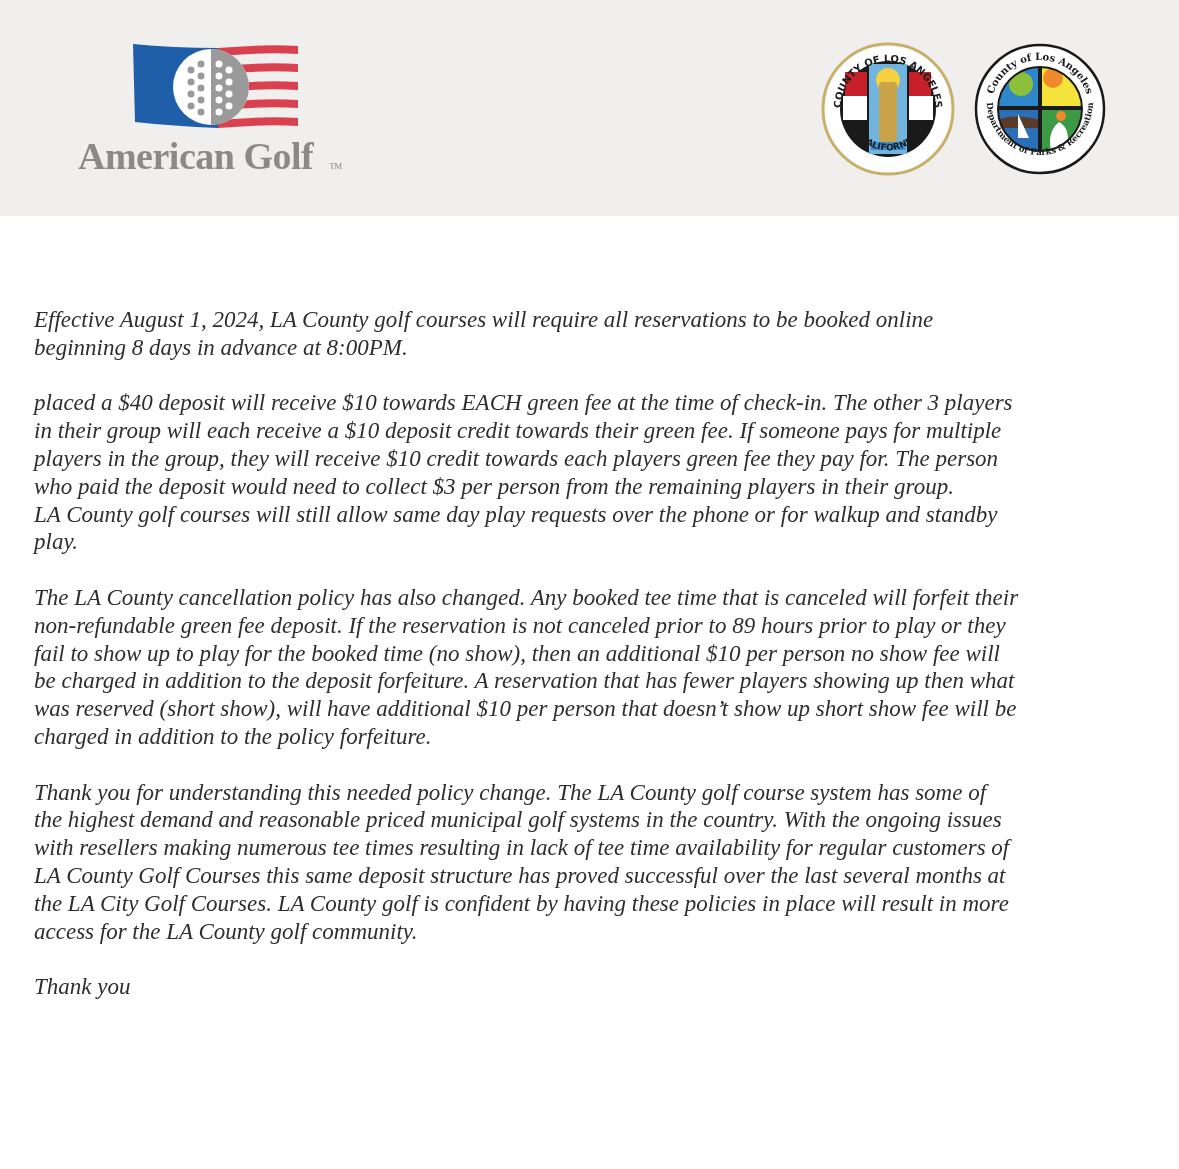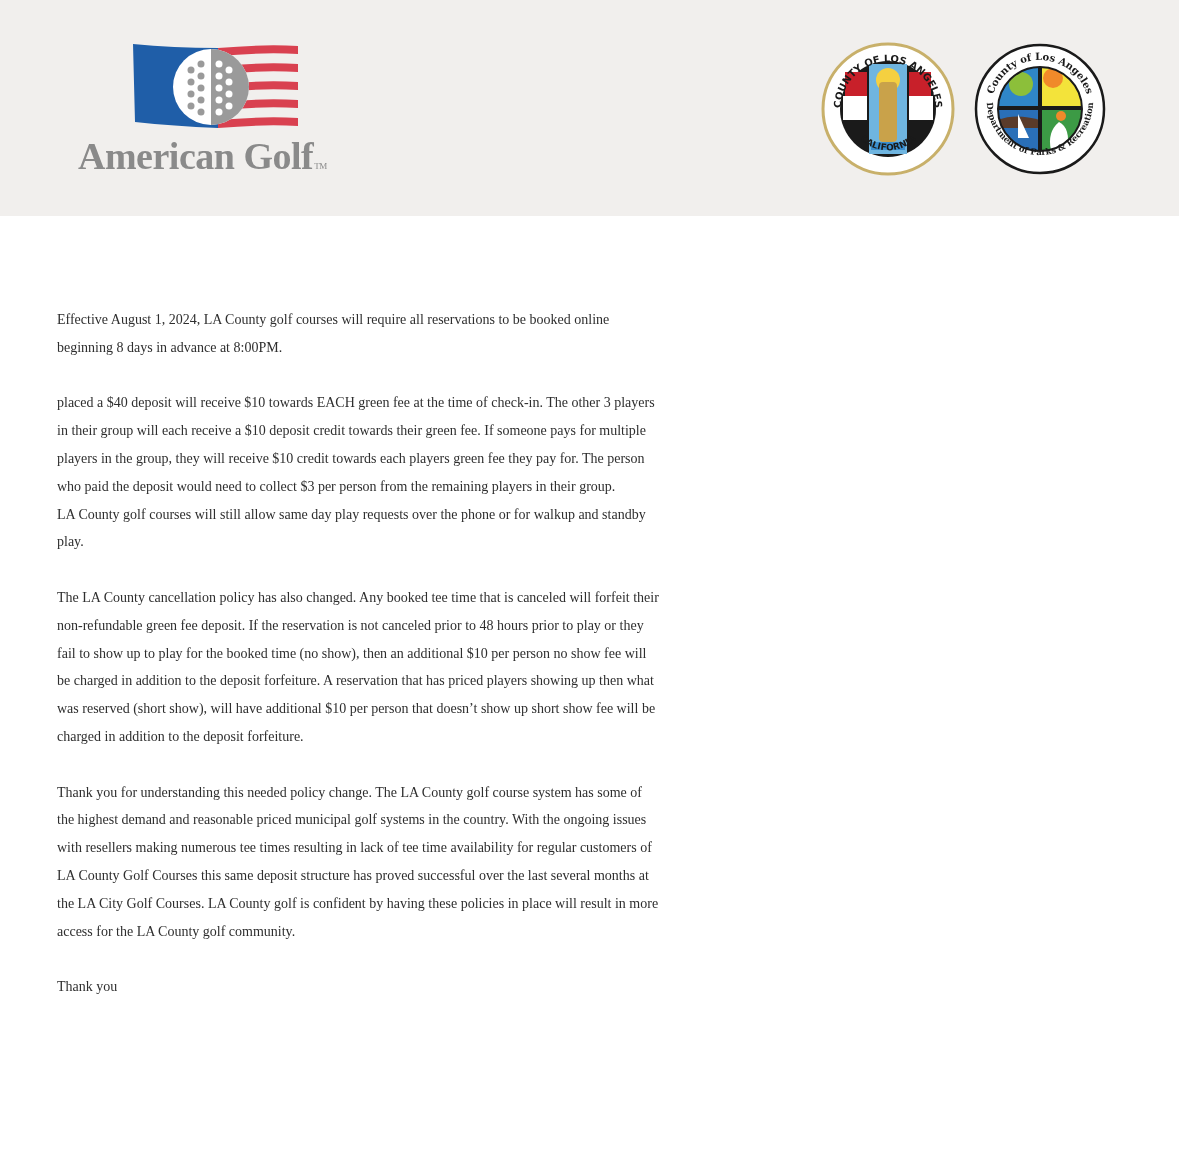--- a/index.html
+++ b/index.html
@@ -27,30 +27,31 @@
   .ag-word {
     position: absolute;
     left: 0; top: 92px;
     font-family: "Liberation Serif", "DejaVu Serif", serif;
     font-weight: bold;
     font-size: 38px;
     color: #8a8a8a;
     letter-spacing: -0.5px;
     white-space: nowrap;
   }
-  .ag-tm { font-size: 9px; font-weight: normal; vertical-align: baseline; margin-left: 1px; }
+  .ag-tm { font-size: 9px; font-weight: normal; vertical-align: baseline; margin-left: 16px; }
   .seal { position: absolute; width: 134px; height: 134px; }
   .seal-county { left: 821px; top: 42px; }
   .seal-parks { left: 973px; top: 42px; }
   .content {
     position: absolute;
-    left: 57px; top: 306px;
+    left: 34px; top: 306px;
     width: 1000px;
-    font-size: 14px;
+    font-size: 23px;
     line-height: 27.8px;
+    font-style: italic;
   }
   .content p { margin: 0 0 27.8px 0; }
   .line { display: block; white-space: nowrap; }
 </style>
 </head>
 <body>
 
 <div class="header">
   <div class="ag-logo">
     <svg class="ag-flag" viewBox="0 0 170 90">
@@ -151,25 +152,25 @@
   <p>
     <span class="line">placed a $40 deposit will receive $10 towards EACH green fee at the time of check-in. The other 3 players</span>
     <span class="line">in their group will each receive a $10 deposit credit towards their green fee. If someone pays for multiple</span>
     <span class="line">players in the group, they will receive $10 credit towards each players green fee they pay for. The person</span>
     <span class="line">who paid the deposit would need to collect $3 per person from the remaining players in their group.</span>
     <span class="line">LA County golf courses will still allow same day play requests over the phone or for walkup and standby</span>
     <span class="line">play.</span>
   </p>
   <p>
     <span class="line">The LA County cancellation policy has also changed. Any booked tee time that is canceled will forfeit their</span>
-    <span class="line">non-refundable green fee deposit. If the reservation is not canceled prior to 48 hours prior to play or they</span>
+    <span class="line">non-refundable green fee deposit. If the reservation is not canceled prior to 89 hours prior to play or they</span>
     <span class="line">fail to show up to play for the booked time (no show), then an additional $10 per person no show fee will</span>
-    <span class="line">be charged in addition to the deposit forfeiture. A reservation that has priced players showing up then what</span>
+    <span class="line">be charged in addition to the deposit forfeiture. A reservation that has fewer players showing up then what</span>
     <span class="line">was reserved (short show), will have additional $10 per person that doesn’t show up short show fee will be</span>
-    <span class="line">charged in addition to the deposit forfeiture.</span>
+    <span class="line">charged in addition to the policy forfeiture.</span>
   </p>
   <p>
     <span class="line">Thank you for understanding this needed policy change. The LA County golf course system has some of</span>
     <span class="line">the highest demand and reasonable priced municipal golf systems in the country. With the ongoing issues</span>
     <span class="line">with resellers making numerous tee times resulting in lack of tee time availability for regular customers of</span>
     <span class="line">LA County Golf Courses this same deposit structure has proved successful over the last several months at</span>
     <span class="line">the LA City Golf Courses. LA County golf is confident by having these policies in place will result in more</span>
     <span class="line">access for the LA County golf community.</span>
   </p>
   <p>

